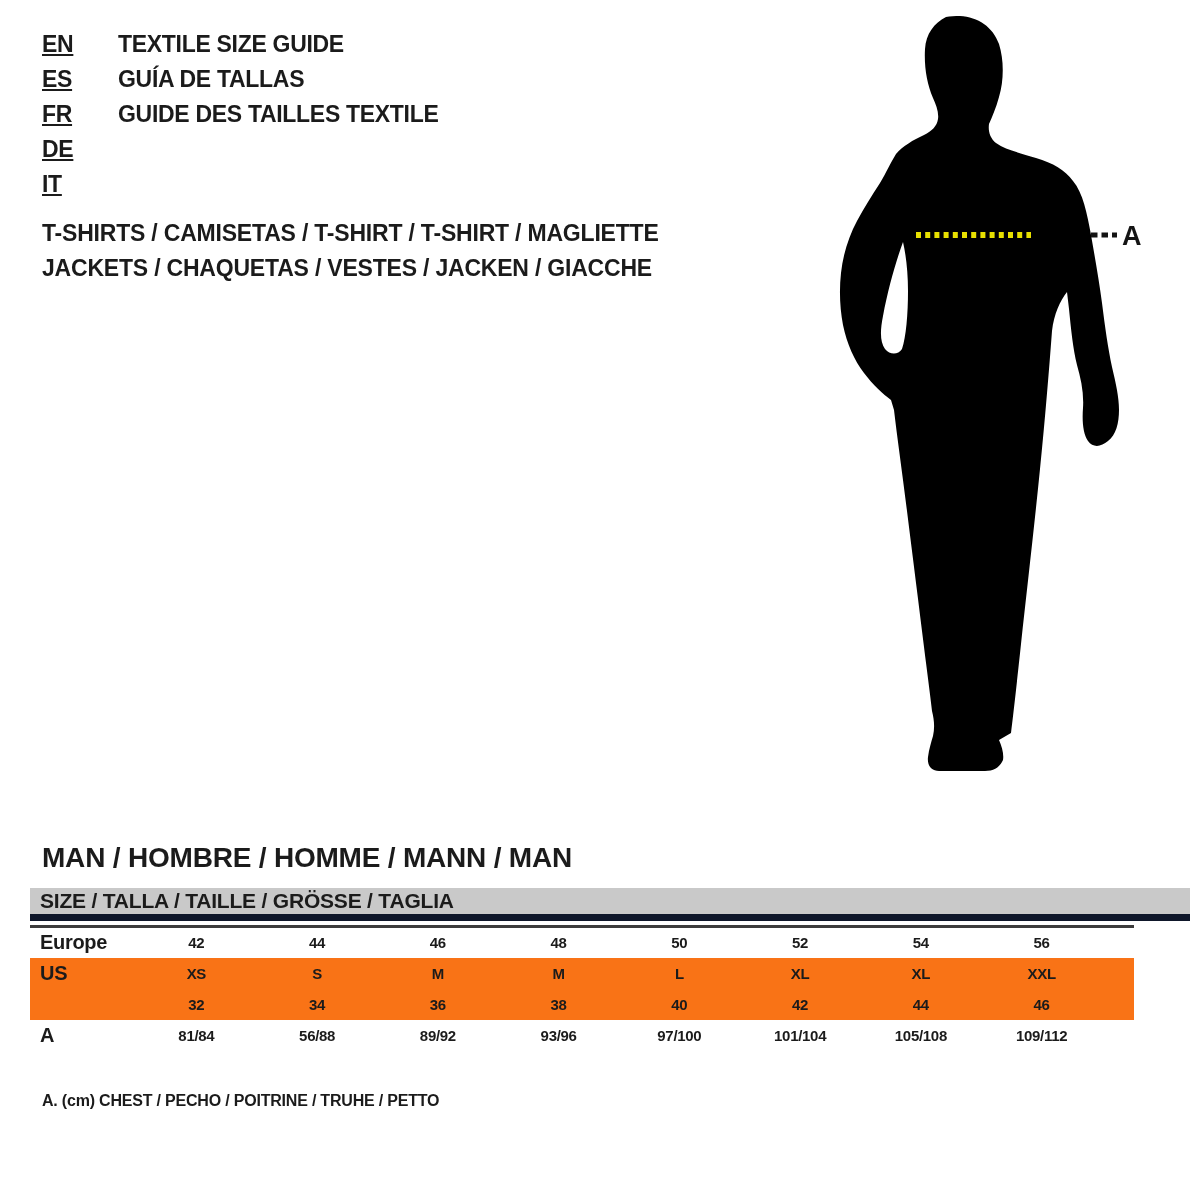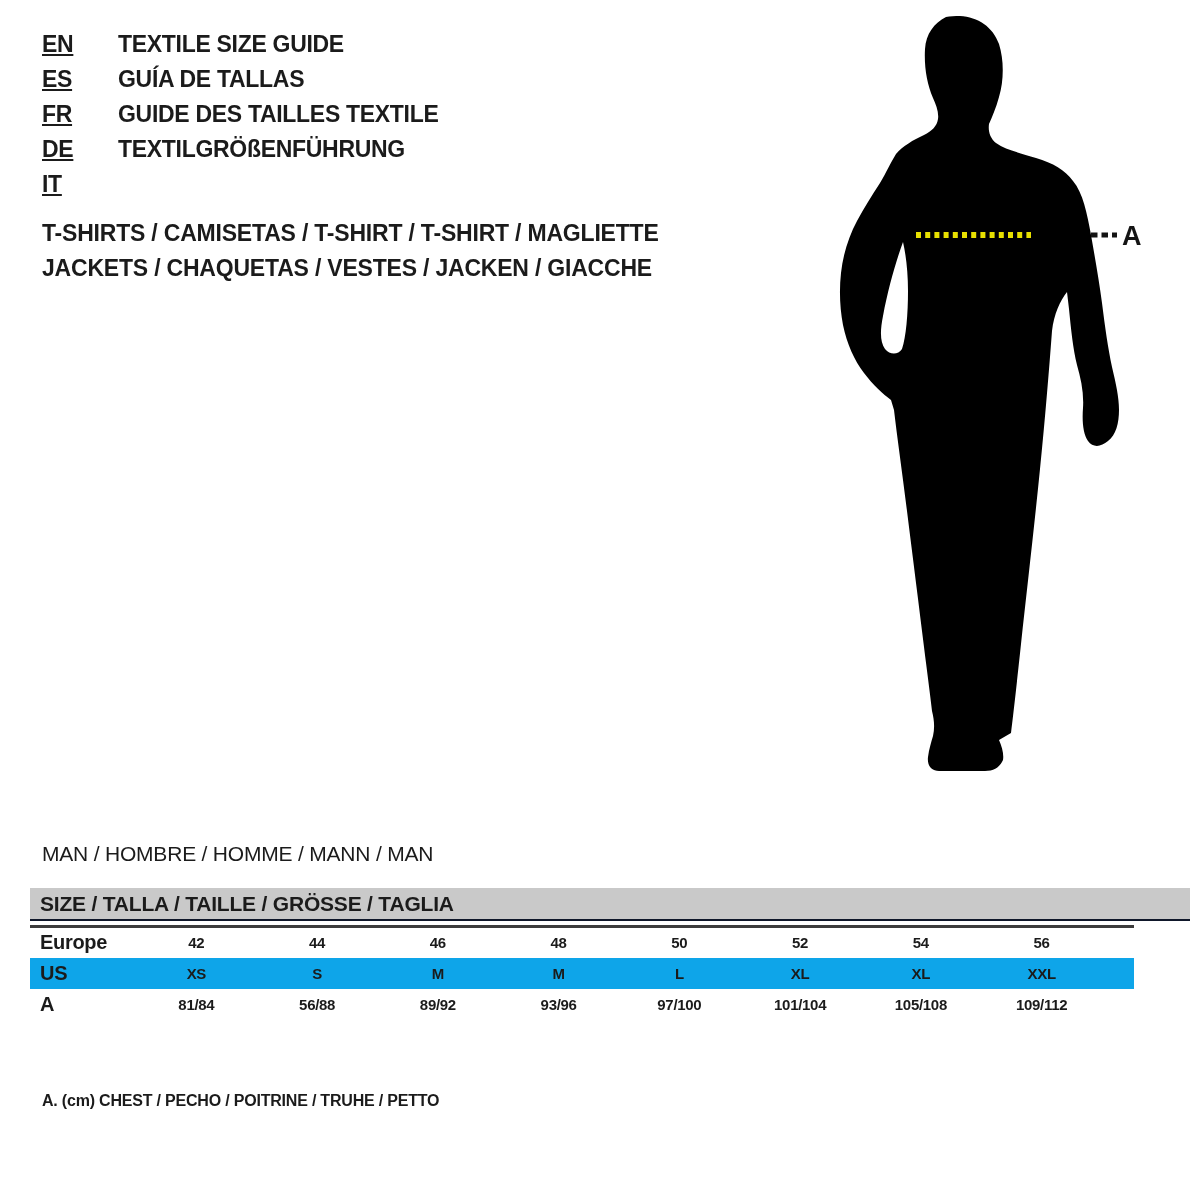--- a/index.html
+++ b/index.html
@@ -29,41 +29,41 @@
 
   
   .figure-svg { position: absolute; left: 830px; top: 0; width: 320px; height: 790px; }
   .figure-svg text {
     font-family: "Liberation Sans", sans-serif; font-weight: 700; font-size: 27px;
   }
 
   
   .section-title {
     position: absolute; left: 42px; top: 842px;
-    font-size: 21px; font-weight: 400; letter-spacing: -0.2px;
+    font-size: 28px; font-weight: 700; letter-spacing: -0.2px;
   }
 
   
   .table-wrap { position: absolute; left: 30px; top: 888px; width: 1160px; }
   .table-header-bar {
-    height: 33px; background: #c9c9c9; border-bottom: 2px solid #0f172a;
+    height: 33px; background: #c9c9c9; border-bottom: 7px solid #0f172a;
     display: flex; align-items: center; padding-left: 10px;
     font-size: 21px; font-weight: 700; letter-spacing: -0.2px;
     margin-bottom: 4px;
   }
   table.size-table {
     width: 1104px; border-collapse: collapse; table-layout: fixed;
     border-top: 3px solid #3c3c3c;
   }
   table.size-table td {
     height: 31px; font-size: 15px; font-weight: 700; letter-spacing: -0.3px;
     text-align: center; vertical-align: middle;
   }
   table.size-table td.row-label { text-align: left; padding-left: 10px; font-size: 20px; }
-  tr.stripe { background: #0ea5e9; }
+  tr.stripe { background: #f97316; }
 
   
   .footnote {
     position: absolute; left: 42px; top: 1092px;
     font-size: 16px; font-weight: 700; letter-spacing: -0.2px;
   }
 </style>
 </head>
 <body>
 
@@ -75,21 +75,20 @@
   <div class="lang-row">
     <span class="lang-code">ES</span>
     <span class="lang-label">GUÍA DE TALLAS</span>
   </div>
   <div class="lang-row">
     <span class="lang-code">FR</span>
     <span class="lang-label">GUIDE DES TAILLES TEXTILE</span>
   </div>
   <div class="lang-row">
     <span class="lang-code">DE</span>
-    <span class="lang-label">TEXTILGRÖßENFÜHRUNG</span>
   </div>
   <div class="lang-row">
     <span class="lang-code">IT</span>
   </div>
 </div>
 
 <div class="categories">
   <div class="category-line">T-SHIRTS / CAMISETAS / T-SHIRT / T-SHIRT / MAGLIETTE</div>
   <div class="category-line">JACKETS / CHAQUETAS / VESTES / JACKEN / GIACCHE</div>
 </div>
@@ -189,20 +188,32 @@
         <td class="size-cell">XS</td>
         <td class="size-cell">S</td>
         <td class="size-cell">M</td>
         <td class="size-cell">M</td>
         <td class="size-cell">L</td>
         <td class="size-cell">XL</td>
         <td class="size-cell">XL</td>
         <td class="size-cell">XXL</td>
         <td></td>
       </tr>
+      <tr class="stripe">
+        <td class="row-label"></td>
+        <td class="size-cell">32</td>
+        <td class="size-cell">34</td>
+        <td class="size-cell">36</td>
+        <td class="size-cell">38</td>
+        <td class="size-cell">40</td>
+        <td class="size-cell">42</td>
+        <td class="size-cell">44</td>
+        <td class="size-cell">46</td>
+        <td></td>
+      </tr>
       <tr>
         <td class="row-label">A</td>
         <td class="size-cell">81/84</td>
         <td class="size-cell">56/88</td>
         <td class="size-cell">89/92</td>
         <td class="size-cell">93/96</td>
         <td class="size-cell">97/100</td>
         <td class="size-cell">101/104</td>
         <td class="size-cell">105/108</td>
         <td class="size-cell">109/112</td>

